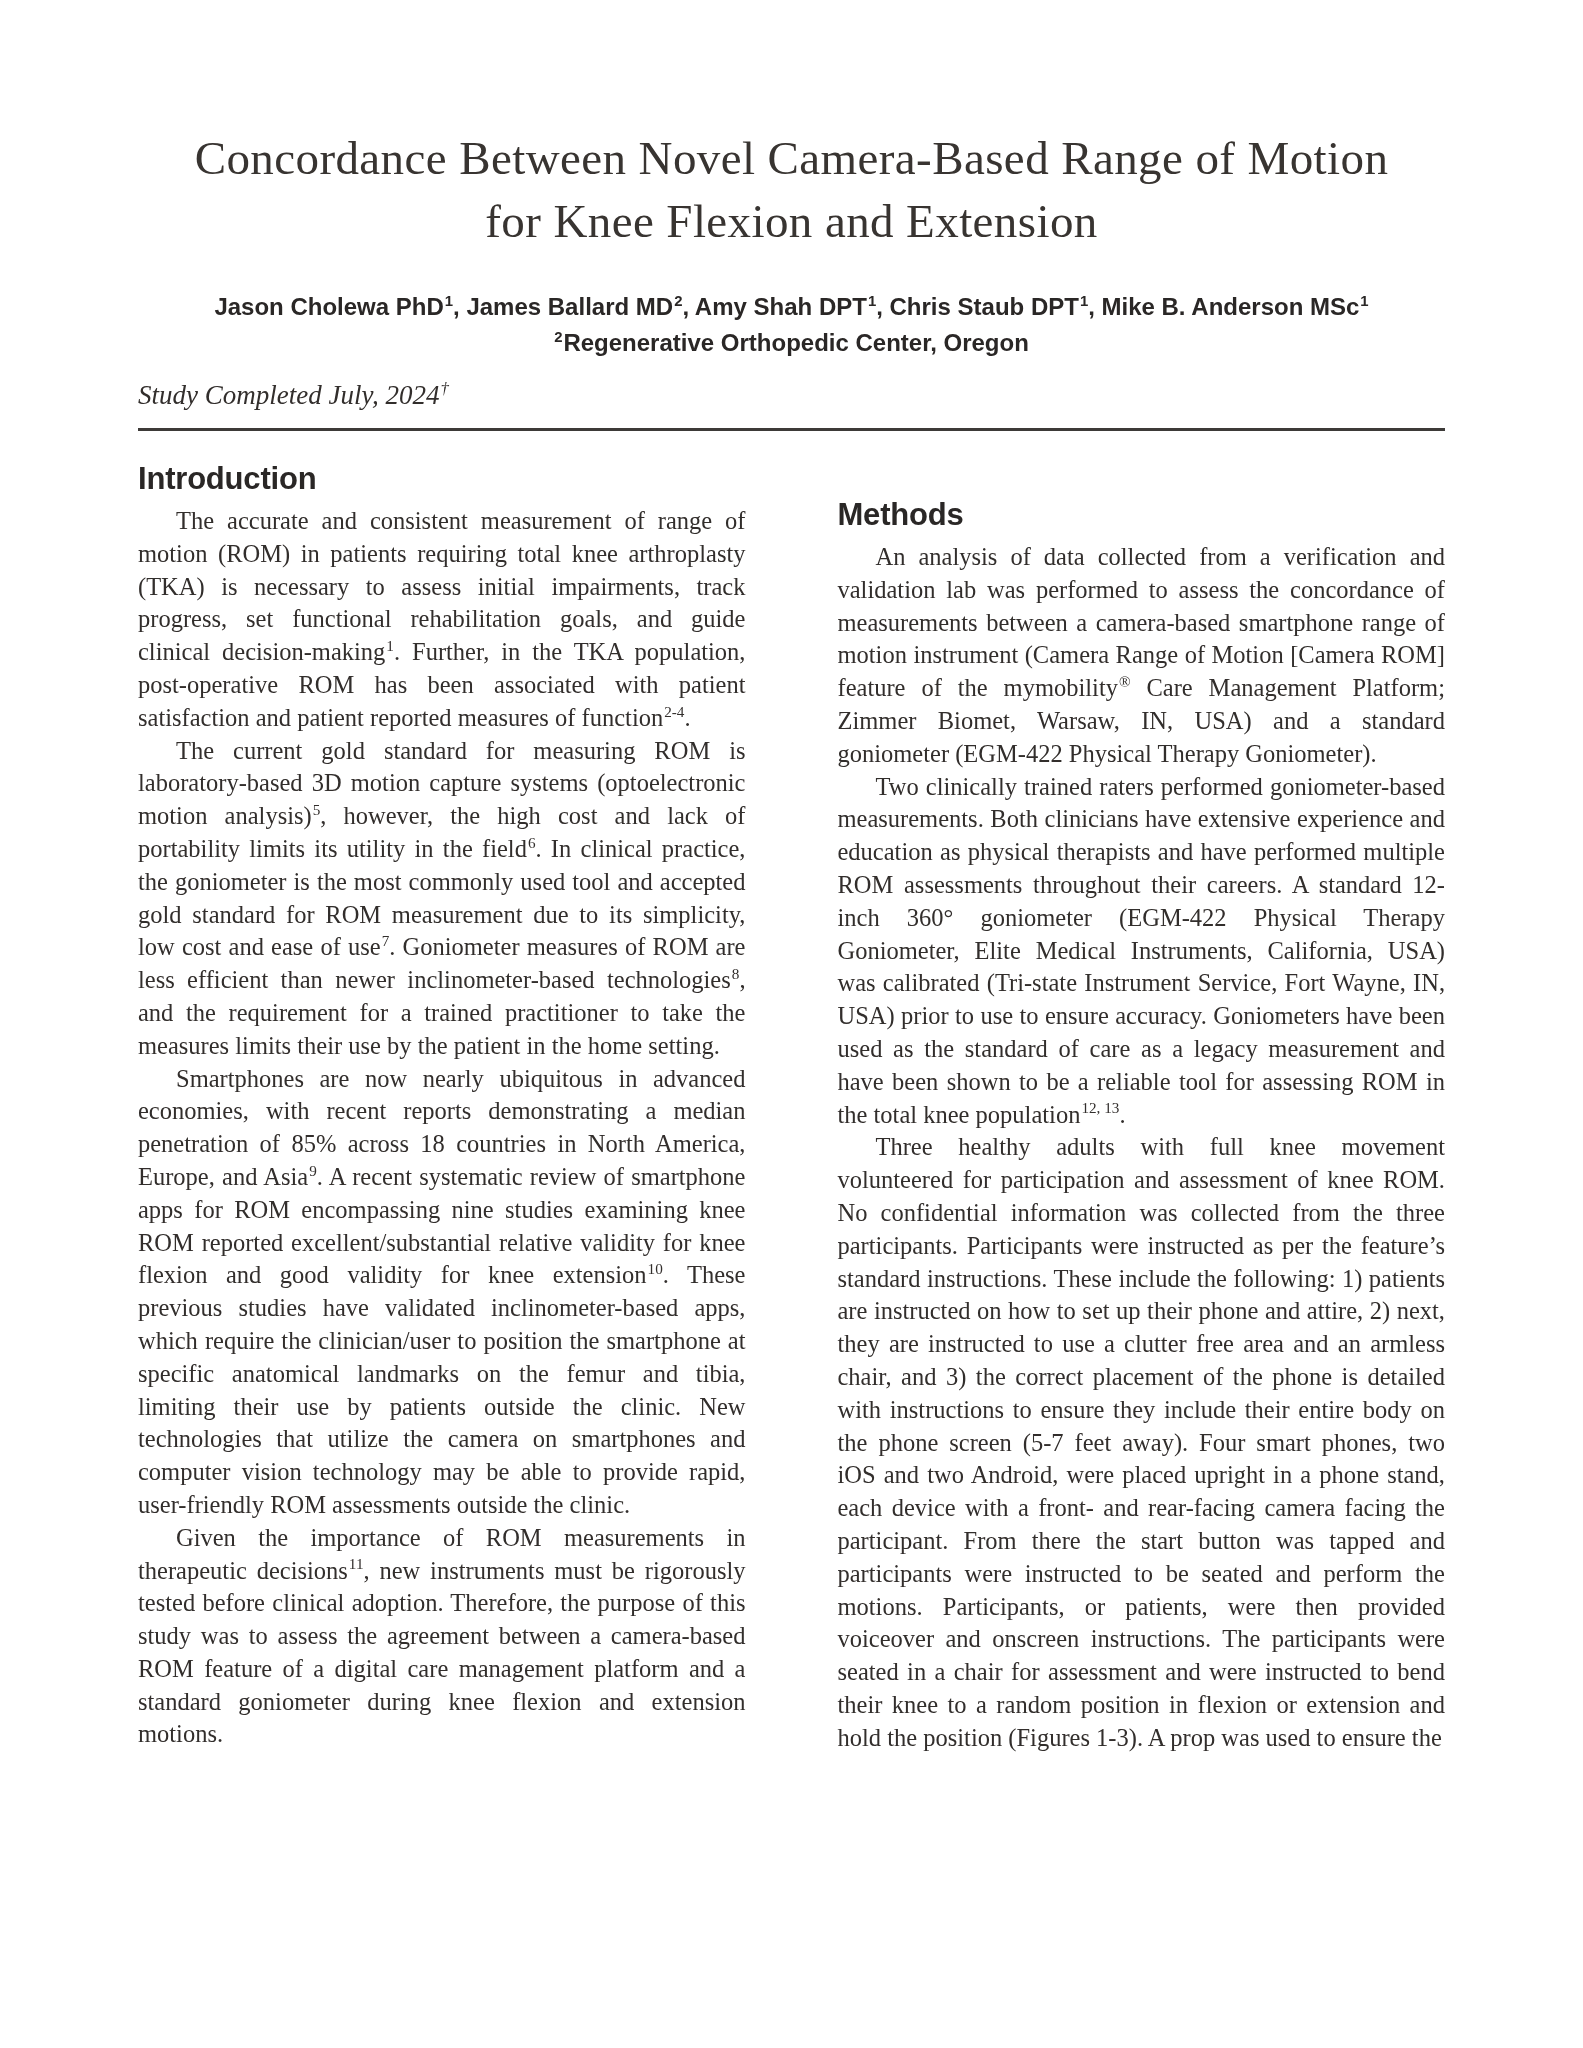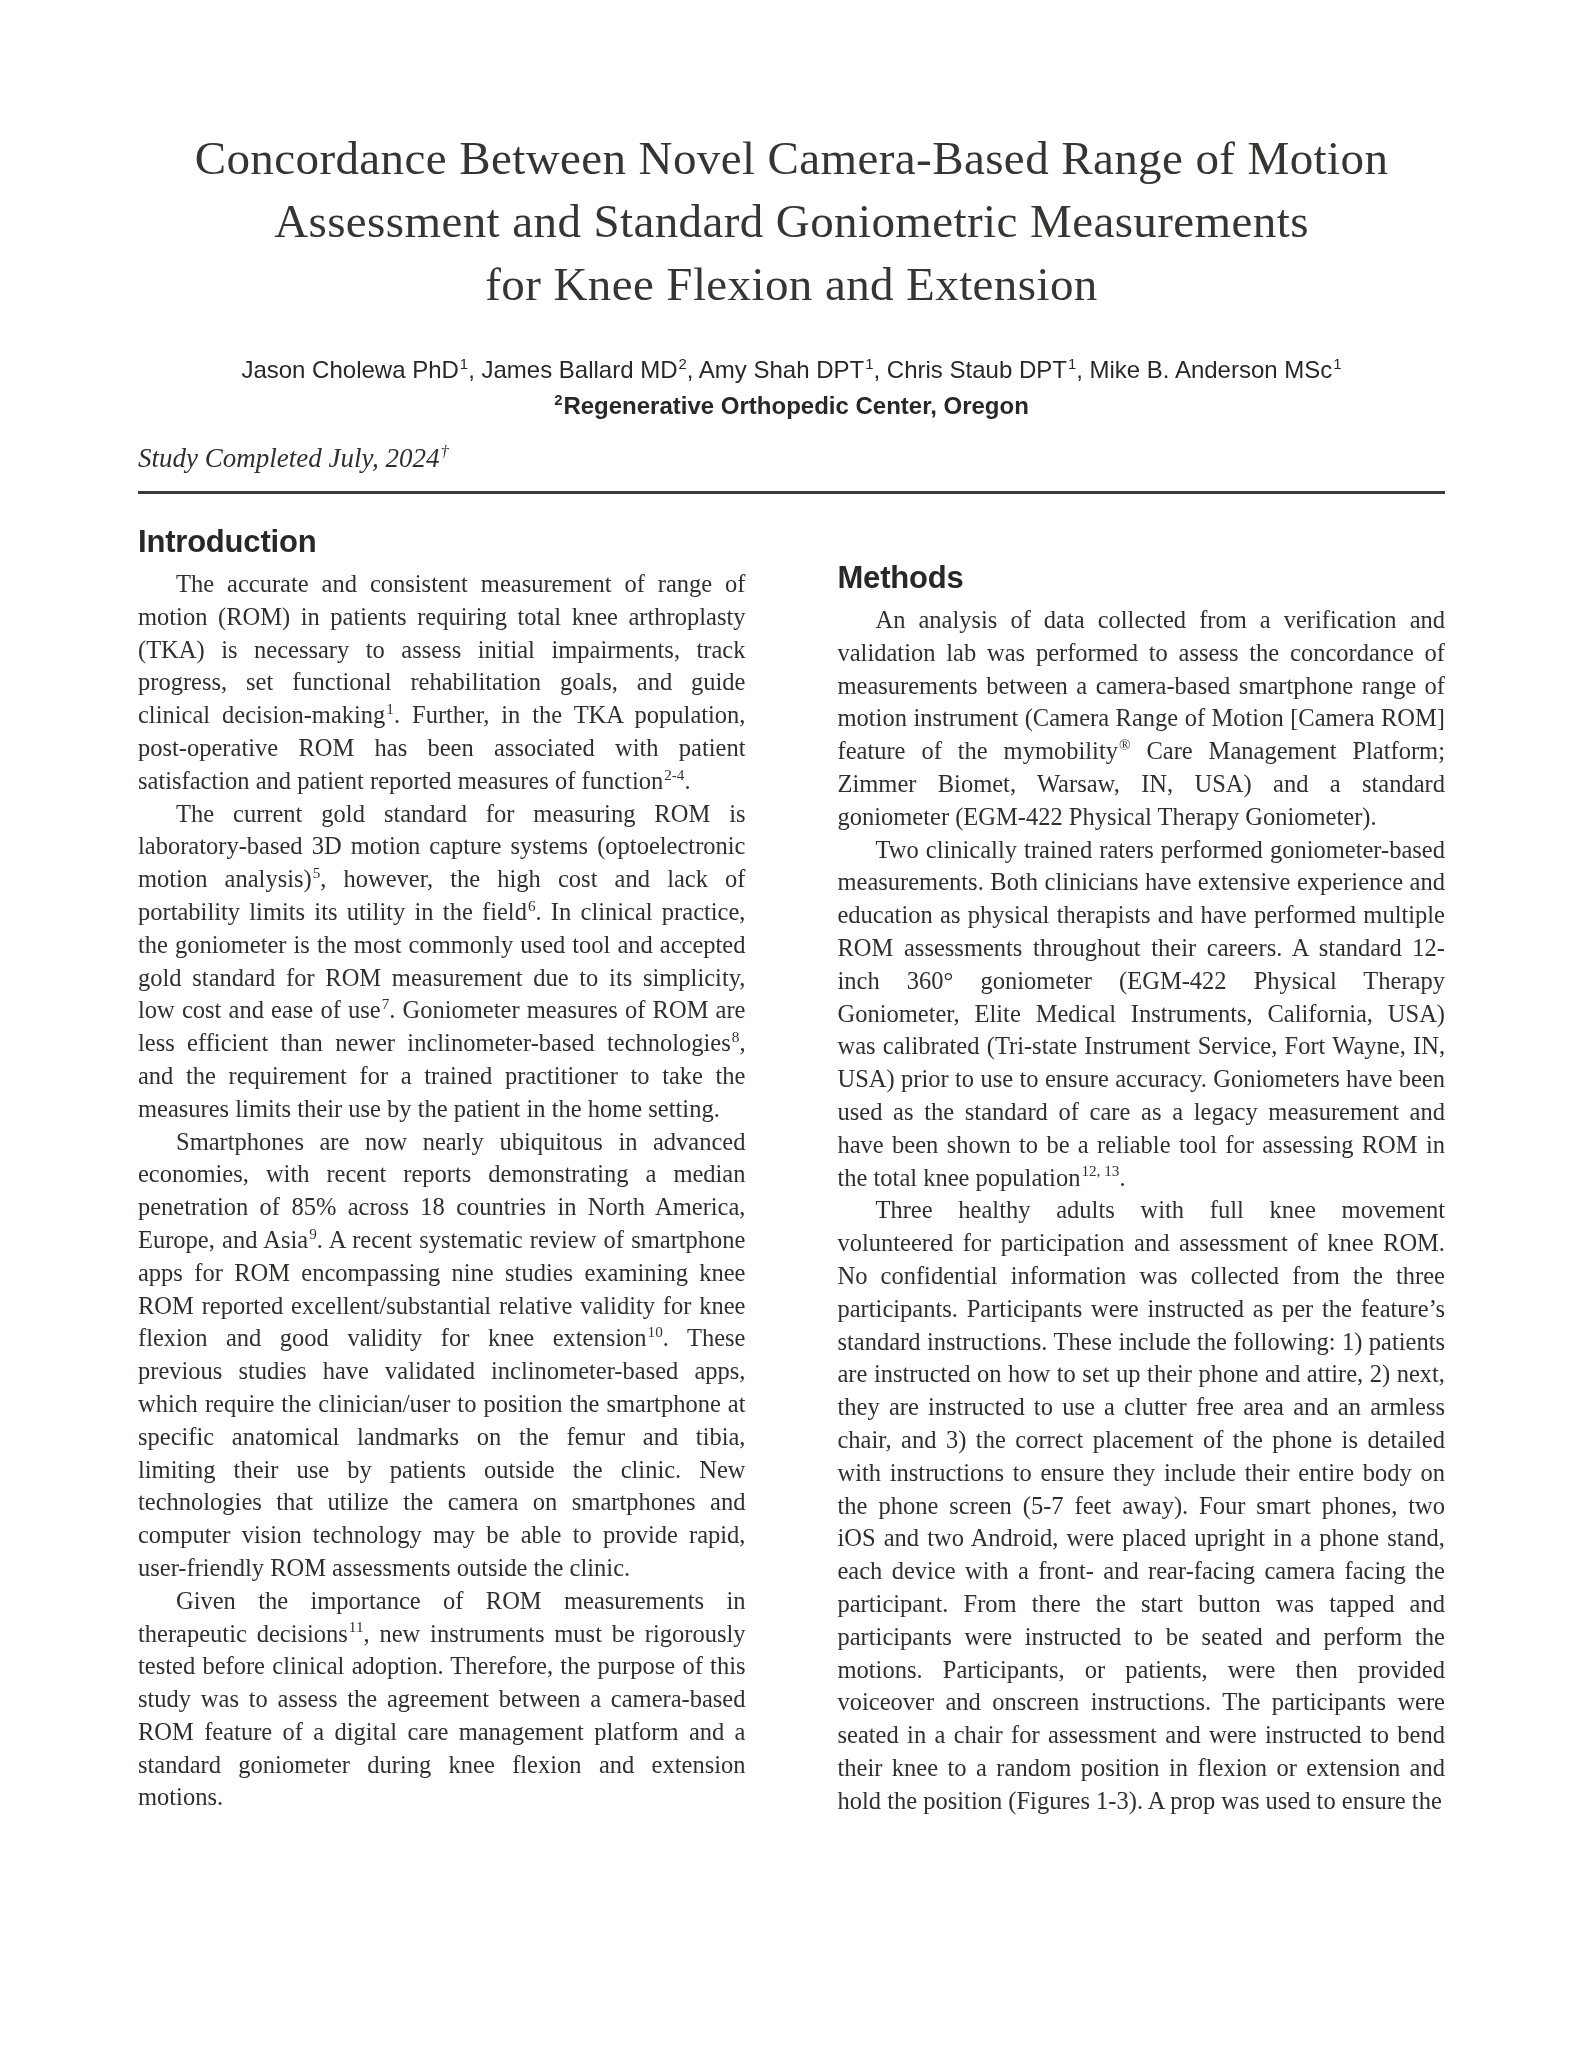--- a/index.html
+++ b/index.html
@@ -29,21 +29,21 @@
     line-height:63px;
     font-weight:normal;
     text-align:center;
     color:var(--title);
     letter-spacing:0.4px;
   }
   .title .title-line{display:block;}
   .authors{
     margin:36px 0 0 0;
     font-family:"Liberation Sans", sans-serif;
-    font-weight:normal;
+    font-weight:bold;
     font-size:24px;
     line-height:36px;
     text-align:center;
     color:var(--heading);
   }
   .affil{
     margin:0;
     font-family:"Liberation Sans", sans-serif;
     font-weight:bold;
     font-size:24px;
@@ -101,21 +101,20 @@
   .affil sup{padding-left:0;padding-right:1px;}
 </style>
 </head>
 <body>
 
 <div class="page">
 
   <header>
     <h1 class="title">
       <span class="title-line">Concordance Between Novel Camera-Based Range of Motion</span>
-      <span class="title-line">Assessment and Standard Goniometric Measurements</span>
       <span class="title-line">for Knee Flexion and Extension</span>
     </h1>
     <p class="authors">Jason Cholewa PhD<sup>1</sup>, James Ballard MD<sup>2</sup>, Amy Shah DPT<sup>1</sup>, Chris Staub DPT<sup>1</sup>, Mike B. Anderson MSc<sup>1</sup></p>
     <p class="affil"><sup>2</sup>Regenerative Orthopedic Center, Oregon</p>
     <p class="completed">Study Completed July, 2024<sup>†</sup></p>
   </header>
 
   <hr class="rule">
 
   <main class="columns">

